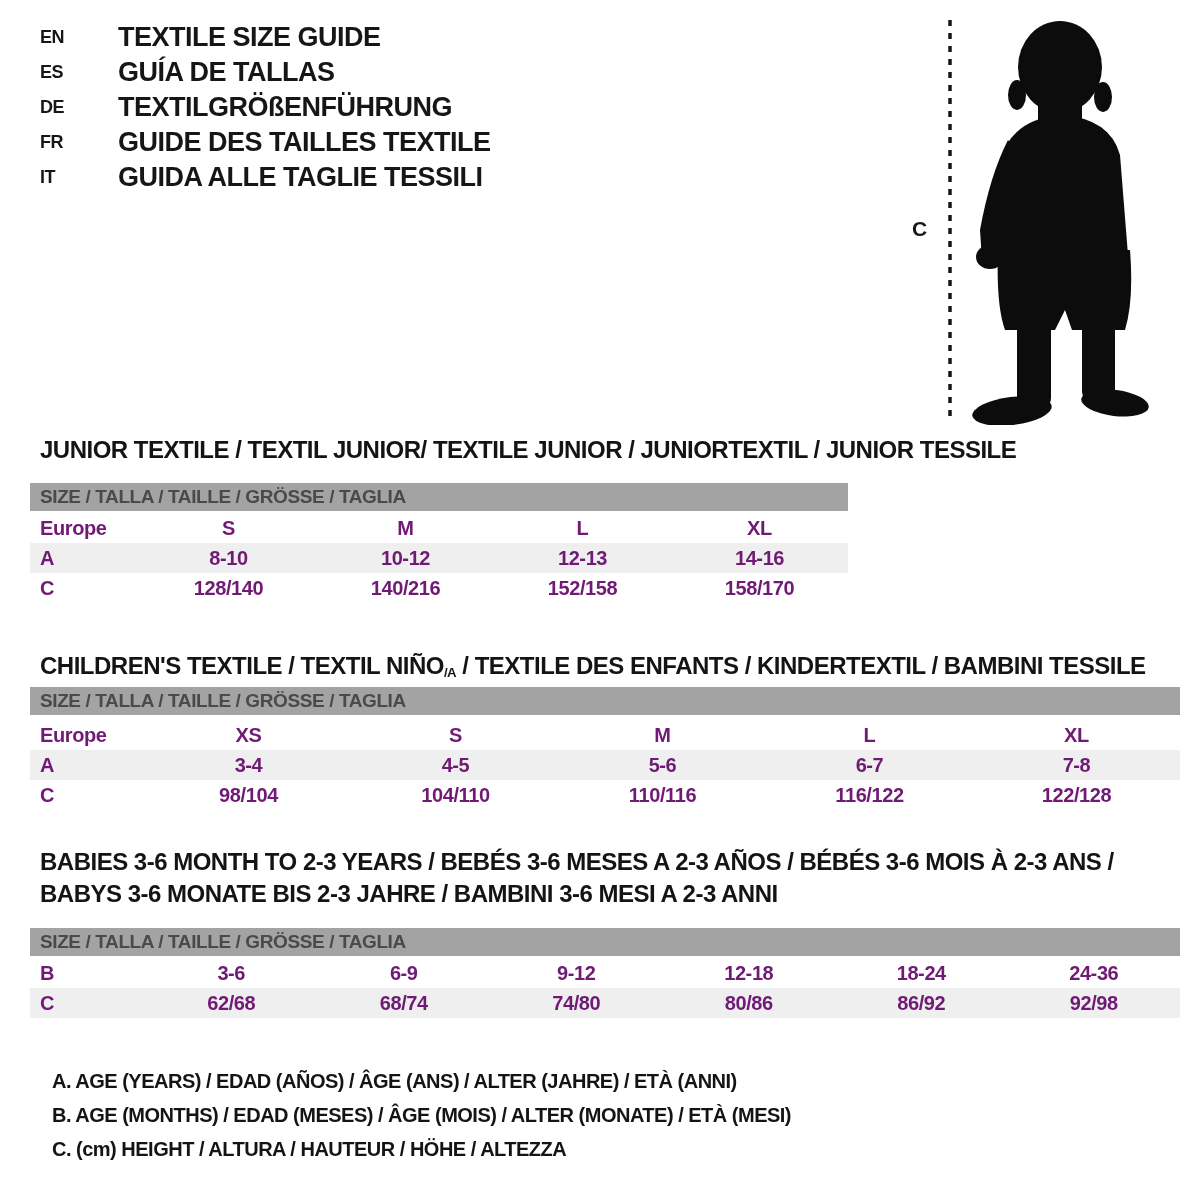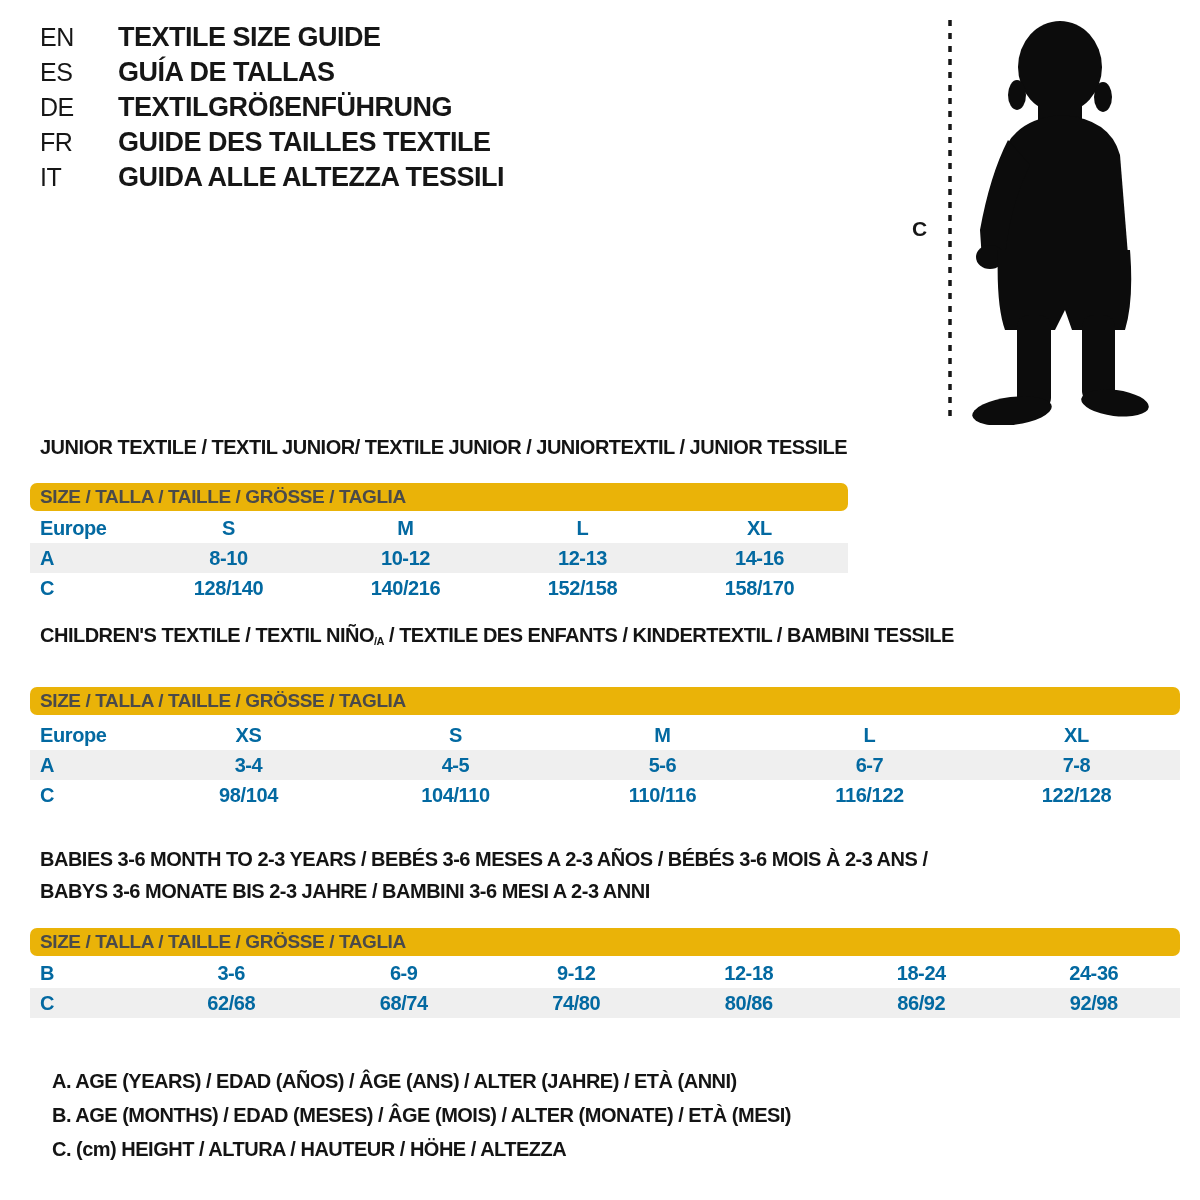--- a/index.html
+++ b/index.html
@@ -10,53 +10,53 @@
     background: #ffffff;
     font-family: "Liberation Sans", sans-serif;
     color: #111111;
     overflow: hidden;
   }
 
   
   .lang-block { position: absolute; left: 40px; top: 20px; }
   .lang-row { display: flex; height: 35px; align-items: center; }
   .lang-code {
-    width: 78px; font-size: 25px; font-weight: 400; letter-spacing: -0.5px; color: #161616;
+    width: 78px; font-size: 18px; font-weight: 700; letter-spacing: -0.5px; color: #161616;
   }
   .lang-title {
     font-size: 27px; font-weight: 700; letter-spacing: -0.5px; color: #161616; white-space: nowrap;
   }
 
   
   .figure { position: absolute; left: 935px; top: 15px; width: 215px; height: 410px; }
   .height-label {
     position: absolute; left: 912px; top: 217px;
     font-size: 21px; font-weight: 700; color: #161616;
   }
 
   
   .section-title {
     position: absolute; left: 40px;
-    font-size: 20px; font-weight: 700; letter-spacing: -0.5px;
+    font-size: 24px; font-weight: 700; letter-spacing: -0.5px;
     color: #141414; white-space: nowrap;
   }
   .size-bar {
     position: absolute; left: 30px; height: 28px;
-    background: #eab308; color: #4a4a4a;
+    background: #a3a3a3; color: #4a4a4a;
     font-size: 19px; font-weight: 700; letter-spacing: -0.4px;
     display: flex; align-items: center;
-    padding-left: 10px; box-sizing: border-box; white-space: nowrap; border-radius: 7px;
+    padding-left: 10px; box-sizing: border-box; white-space: nowrap;
   }
   table.size-table {
     position: absolute; left: 30px;
     border-collapse: collapse; table-layout: fixed;
   }
   table.size-table td {
     height: 30px; font-size: 20px; font-weight: 700; letter-spacing: -0.4px;
-    color: #0369a1; text-align: center; padding: 0; overflow: hidden; white-space: nowrap;
+    color: #701a75; text-align: center; padding: 0; overflow: hidden; white-space: nowrap;
   }
   table.size-table td.row-label { text-align: left; padding-left: 10px; }
   table.size-table tr:nth-child(2) td { background: #efefef; }
   .sub-suffix { font-size: 0.55em; vertical-align: -0.25em; }
 
   
   .legend { position: absolute; left: 40px; top: 1064px; }
   .legend-line {
     height: 34px; display: flex; align-items: center;
     font-size: 20px; font-weight: 700; letter-spacing: -0.5px;
@@ -80,21 +80,21 @@
     <div class="lang-row">
       <span class="lang-code">DE</span>
       <span class="lang-title">TEXTILGRÖßENFÜHRUNG</span>
     </div>
     <div class="lang-row">
       <span class="lang-code">FR</span>
       <span class="lang-title">GUIDE DES TAILLES TEXTILE</span>
     </div>
     <div class="lang-row">
       <span class="lang-code">IT</span>
-      <span class="lang-title">GUIDA ALLE ALTEZZA TESSILI</span>
+      <span class="lang-title">GUIDA ALLE TAGLIE TESSILI</span>
     </div>
   </div>
 
   <div class="height-label">C</div>
   <div class="figure">
     <svg width="215" height="410" viewBox="0 0 215 410" xmlns="http://www.w3.org/2000/svg">
       <line x1="15" y1="5" x2="15" y2="402" stroke="#161616" stroke-width="3.5" stroke-dasharray="6 7"></line>
       <g fill="#0c0c0c">
         <ellipse cx="125" cy="52" rx="42" ry="46"></ellipse>
         <ellipse cx="82" cy="80" rx="9" ry="15"></ellipse>
@@ -140,21 +140,21 @@
     <tr>
       <td class="row-label">C</td>
       <td>128/140</td>
       <td>140/216</td>
       <td>152/158</td>
       <td>158/170</td>
     </tr>
   </tbody>
     </table>
 
-  <div class="section-title" style="top:624px;">
+  <div class="section-title" style="top:652px;">
     <span>CHILDREN'S TEXTILE / TEXTIL NIÑO</span><span class="sub-suffix">/A</span><span> / TEXTILE DES ENFANTS / KINDERTEXTIL / BAMBINI TESSILE</span>
   </div>
   <div class="size-bar" style="top:687px; width:1150px;">SIZE / TALLA / TAILLE / GRÖSSE / TAGLIA</div>
   <table class="size-table" style="top:720px; width:1150px;">
     <colgroup>
         <col style="width:115px">
         <col>
         <col>
         <col>
         <col>

